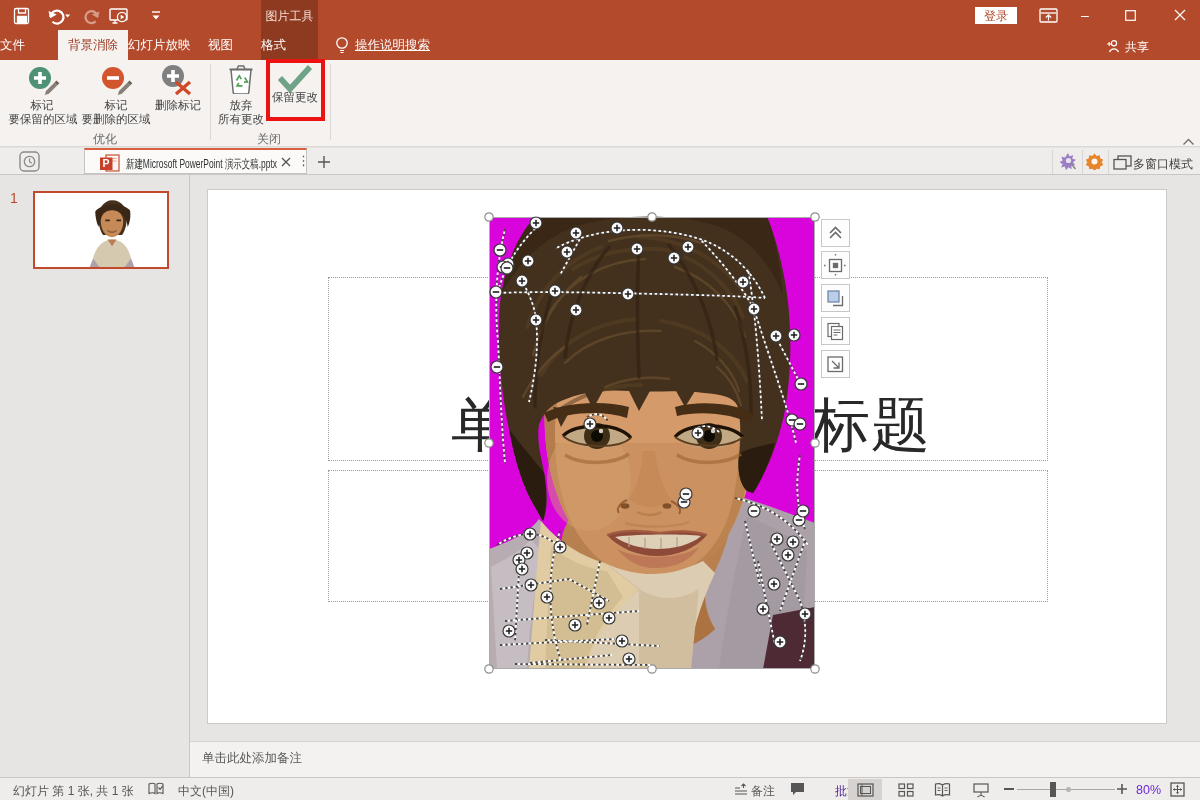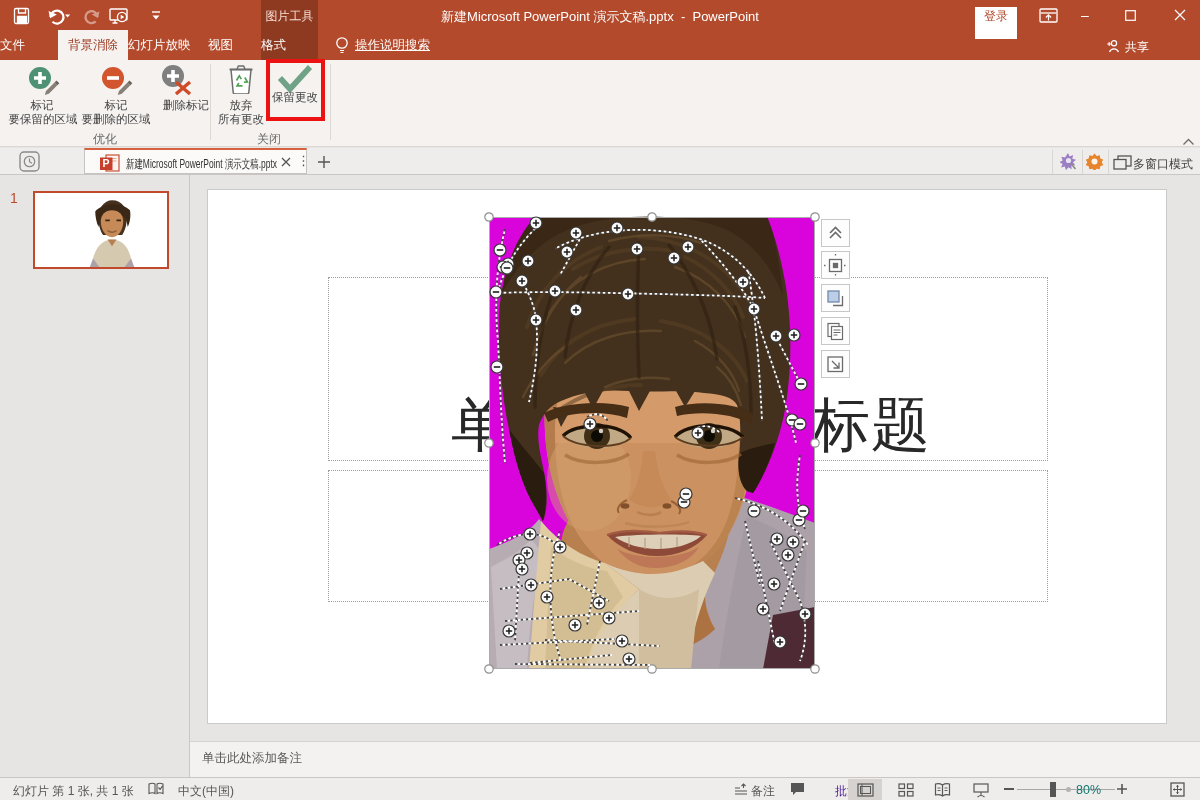--- a/index.html
+++ b/index.html
@@ -5,21 +5,21 @@
 * { margin:0; padding:0; box-sizing:border-box; }
 html,body { width:1200px; height:800px; overflow:hidden; font-family:"Liberation Sans",sans-serif; }
 .abs { position:absolute; }
 #app { position:relative; width:1200px; height:800px; background:#E7E5E3; }
 
 #titlebar { left:0; top:0; width:1200px; height:30px; background:#B44A2C; }
 #tabrow { left:0; top:30px; width:1200px; height:30px; background:#B44A2C; }
 #ctxband { left:261px; top:0; width:57px; height:60px; background:#8E3A21; }
 #ctxlabel { left:261px; top:8px; width:57px; text-align:center; color:#F6DCD3; font-size:12px; }
 #apptitle { left:300px; top:8px; width:600px; text-align:center; color:#fff; font-size:13px; }
-#loginbtn { left:975px; top:7px; width:42px; height:32px; background:#fff; color:#B44A2C; font-size:12px; text-align:center; line-height:19px; }
+#loginbtn { left:975px; top:7px; width:42px; height:17px; background:#fff; color:#B44A2C; font-size:12px; text-align:center; line-height:19px; }
 #share { left:1125px; top:39px; color:#fff; font-size:12px; }
 
 .winbtn { top:0px; height:30px; width:34px; color:#fff; text-align:center; line-height:30px; font-size:14px; }
 
 .rtab { top:30px; height:30px; color:#fff; font-size:12.5px; text-align:left; line-height:30px; }
 #tab-active { left:58px; top:30px; width:70px; height:30px; background:#F5F2F0; color:#9C3A20; font-size:12.5px; text-align:center; line-height:30px; }
 
 #ribbon { left:0; top:60px; width:1200px; height:87px; background:#F5F2F0; border-bottom:1px solid #DBD8D4; }
 .riblabel { position:absolute; font-size:11.5px; color:#444; text-align:center; white-space:nowrap; }
 .grplabel { position:absolute; font-size:12px; color:#6B6B6B; text-align:center; white-space:nowrap; }
@@ -36,21 +36,20 @@
 #statusbar { left:0; top:777px; width:1200px; height:23px; background:#EFEDEB; border-top:1px solid #C9C6C3; font-size:12px; color:#565656; }
 .fbtn { position:absolute; left:821px; width:29px; height:28px; background:#FDFDFD; border:1px solid #C9C7C5; }
 </style>
 </head>
 <body>
 <div id="app">
   <div class="abs" id="titlebar"></div>
   <div class="abs" id="tabrow"></div>
   <div class="abs" id="ctxband"></div>
   <div class="abs" id="ctxlabel">图片工具</div>
-  <div class="abs" id="apptitle">新建Microsoft PowerPoint 演示文稿.pptx &nbsp;-&nbsp; PowerPoint</div>
   <div class="abs" id="loginbtn">登录</div>
   <div class="abs" id="share">共享</div>
   <svg class="abs" style="left:12px;top:5px;" width="150" height="22" viewBox="0 0 150 22">
     <g stroke="#fff" fill="none" stroke-width="1.3">
       <path d="M4 3.5 h11 a1.5 1.5 0 0 1 1.5 1.5 v12 a1.5 1.5 0 0 1 -1.5 1.5 h-11 a1.5 1.5 0 0 1 -1.5 -1.5 v-12 a1.5 1.5 0 0 1 1.5-1.5 z"></path>
       <path d="M6.5 3.5 v4.5 h7 v-4.5"></path>
       <path d="M5.5 18 v-6.5 h9 v6.5" fill="#fff"></path>
     </g>
     <g transform="translate(36,0)">
       <path d="M2.5 12 a6.5 6.5 0 1 1 2 4.8" stroke="#fff" fill="none" stroke-width="2.2"></path>
@@ -138,21 +137,21 @@
 
   <svg class="abs" style="left:277px;top:64px;" width="36" height="30" viewBox="0 0 36 30">
     <path d="M3 14 L13 25 L33 3" fill="none" stroke="#6FA287" stroke-width="5.6"></path>
   </svg>
   <div class="abs" style="left:266px;top:59px;width:59px;height:62px;border:4px solid #EC1212;"></div>
 
   <div class="riblabel" style="left:18px;top:98px;width:48px;">标记</div>
   <div class="riblabel" style="left:5px;top:112px;width:76px;">要保留的区域</div>
   <div class="riblabel" style="left:92px;top:98px;width:48px;">标记</div>
   <div class="riblabel" style="left:78px;top:112px;width:76px;">要删除的区域</div>
-  <div class="riblabel" style="left:150px;top:98px;width:56px;margin-left:8px;">删除标记</div>
+  <div class="riblabel" style="left:150px;top:98px;width:56px;">删除标记</div>
   <div class="riblabel" style="left:217px;top:98px;width:48px;">放弃</div>
   <div class="riblabel" style="left:213px;top:112px;width:56px;">所有更改</div>
   <div class="riblabel" style="left:272px;top:90px;width:46px;">保留更改</div>
   <div class="grplabel" style="left:75px;top:131px;width:60px;">优化</div>
   <div class="grplabel" style="left:239px;top:131px;width:60px;">关闭</div>
   <div class="vsep" style="left:210px;top:64px;height:76px;"></div>
   <div class="vsep" style="left:330px;top:64px;height:76px;"></div>
   <svg class="abs" style="left:1182px;top:138px;" width="13" height="8" viewBox="0 0 13 8">
       <path d="M1.5 6.5 L6.5 1.5 L11.5 6.5" fill="none" stroke="#6D6D6D" stroke-width="1.3"></path>
     </svg>
@@ -493,20 +492,20 @@
     <rect x="1" y="1" width="14" height="8" fill="none" stroke="#565656" stroke-width="1.2"></rect>
     <path d="M8 9 v3 M4.5 14 q3.5 -3 7 0" fill="none" stroke="#565656" stroke-width="1.1"></path>
   </svg>
   <div class="abs" style="left:1004px;top:788px;width:10px;height:1.6px;background:#565656;"></div>
   <div class="abs" style="left:1017px;top:789px;width:98px;height:1px;background:#A9A7A5;"></div>
   <div class="abs" style="left:1050px;top:782px;width:6px;height:15px;background:#565656;"></div>
   <div class="abs" style="left:1066px;top:787px;width:5px;height:5px;background:#B5B3B1;border-radius:50%;"></div>
   <svg class="abs" style="left:1116px;top:782px;" width="12" height="14" viewBox="0 0 12 14">
       <path d="M6 2 v10 M1 7 h10" stroke="#565656" stroke-width="1.6"></path>
     </svg>
-  <div class="abs" style="left:1076px;top:783px;font-size:12.5px;color:#0f766e;text-align:right;">80%</div>
+  <div class="abs" style="left:1136px;top:783px;font-size:12.5px;color:#6d28d9;text-align:right;">80%</div>
   <svg class="abs" style="left:1170px;top:782px;" width="15" height="15" viewBox="0 0 15 15">
     <rect x="1" y="1" width="13" height="13" fill="none" stroke="#565656" stroke-width="1.3"></rect>
     <path d="M7.5 3 v9 M3 7.5 h9" stroke="#565656" stroke-width="1"></path>
     <path d="M7.5 3 l-1.6 1.8 h3.2 z M7.5 12 l-1.6 -1.8 h3.2 z M3 7.5 l1.8 -1.6 v3.2 z M12 7.5 l-1.8 -1.6 v3.2 z" fill="#565656"></path>
   </svg>
 
 </div>
 
 </body></html>

